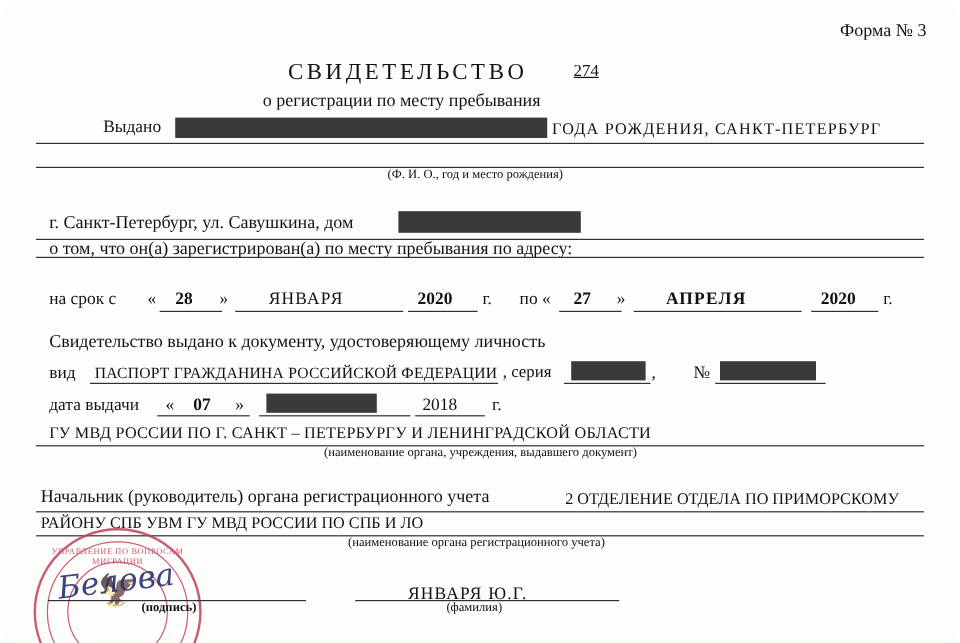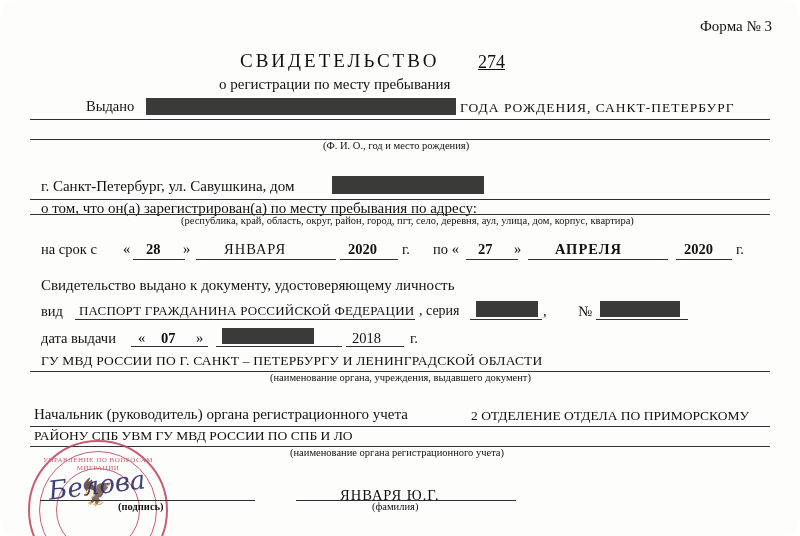--- a/index.html
+++ b/index.html
@@ -42,21 +42,21 @@
     left: 240px;
     top: 50px;
     font-size: 19px;
     letter-spacing: 3px;
     font-family: "Liberation Serif", serif;
   }
   .title-num {
     position: absolute;
     left: 478px;
     top: 52px;
-    font-size: 18px;
+    font-size: 14px;
     text-decoration: underline;
   }
   .subtitle {
     position: absolute;
     left: 219px;
     top: 76px;
     font-size: 15px;
   }
   .caption-line {
     position: absolute;
@@ -141,21 +141,20 @@
 
   <div class="line" style="left:30px; top:139px; width:740px;"></div>
   <div class="caption-line" style="left:323px; top:140px;">(Ф. И. О., год и место рождения)</div>
 
   <div class="fld" style="left:41px; top:152px; font-size:15px;margin-top:48px;">о том, что он(а) зарегистрирован(а) по месту пребывания по адресу:</div>
 
   <div class="fld" style="left:41px; top:178px; font-size:15px;">г. Санкт-Петербург, ул. Савушкина, дом</div>
   <div class="redact" style="left:332px; top:176px; width:152px; height:18px; position:absolute;"></div>
   <div class="line" style="left:30px; top:199px; width:740px;"></div>
   <div class="line" style="left:30px; top:214px; width:740px;"></div>
-  <div class="caption-line" style="left:181px; top:215px;">(республика, край, область, округ, район, город, пгт, село, деревня, аул, улица, дом, корпус, квартира)</div>
 
   <div class="fld" style="left:41px; top:241px;">на срок с</div>
   <div class="fld" style="left:123px; top:241px;">«</div>
   <div class="fld" style="left:146px; top:241px; font-weight:bold;">28</div>
   <div class="fld" style="left:183px; top:241px;">»</div>
   <div class="fld" style="left:224px; top:241px; font-weight:normal; letter-spacing:1px;">ЯНВАРЯ</div>
   <div class="fld" style="left:348px; top:241px; font-weight:bold;">2020</div>
   <div class="fld" style="left:402px; top:241px;">г.</div>
   <div class="fld" style="left:433px; top:241px;">по «</div>
   <div class="fld" style="left:478px; top:241px; font-weight:bold;">27</div>

